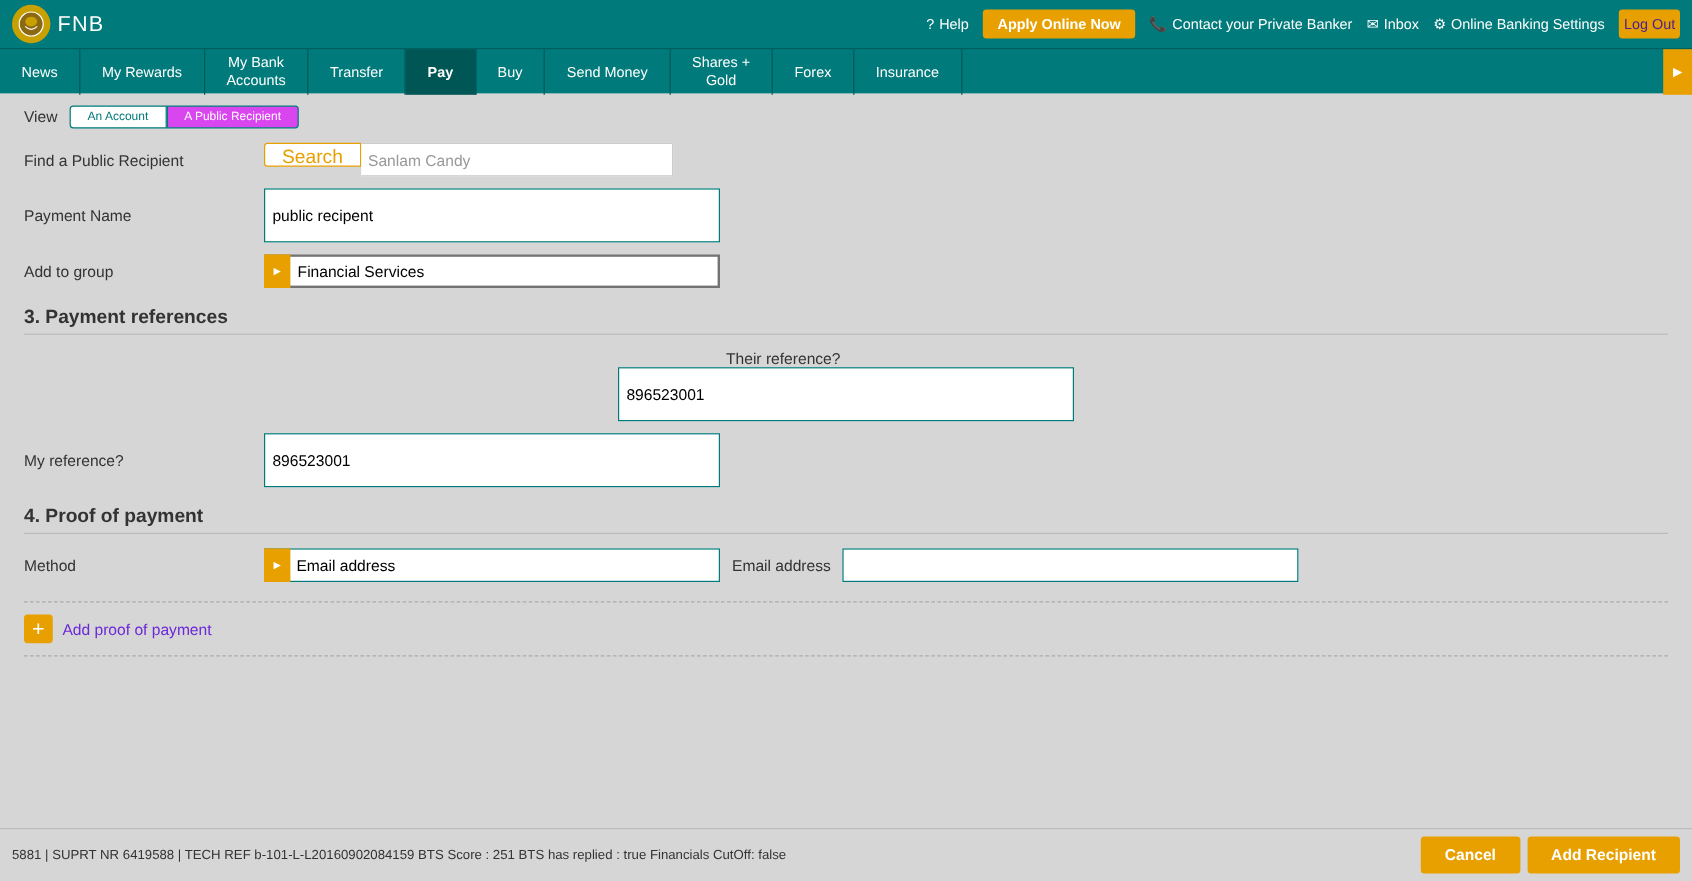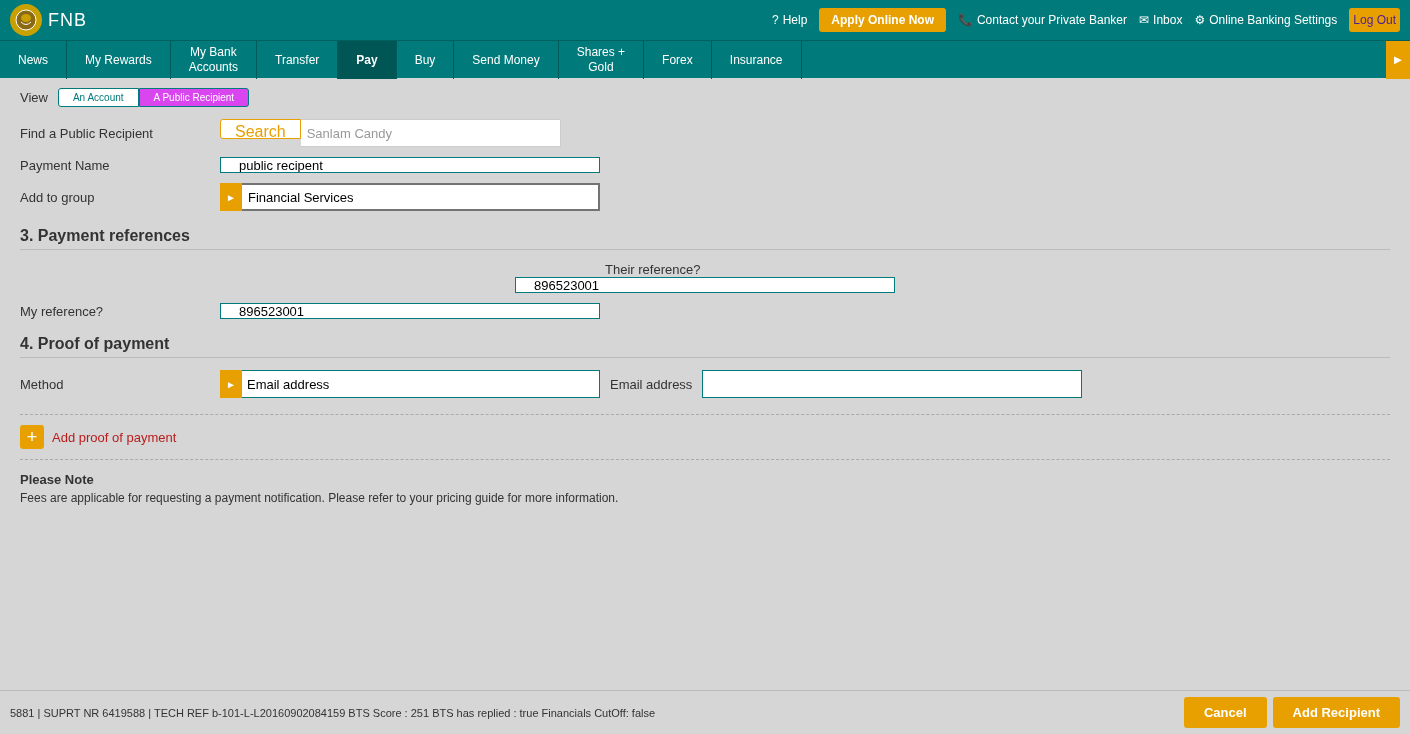--- a/index.html
+++ b/index.html
@@ -138,23 +138,23 @@
       align-items: center;
       margin-bottom: 10px;
     }
     .form-label {
       width: 200px;
       color: #333;
       font-size: 13px;
     }
     .form-input {
       width: 380px;
-      height: 16px;
+      height: 45px;
       border: 1px solid #007a7a;
-      padding: 3px 18px;
+      padding: 3px 6px;
       font-size: 13px;
       background: white;
       outline: none;
     }
 
     .search-btn {
       background: white;
       border: 1px solid #e8a000;
       color: #e8a000;
       padding: 3px 14px;
@@ -283,21 +283,21 @@
       height: 24px;
       font-size: 18px;
       cursor: pointer;
       display: flex;
       align-items: center;
       justify-content: center;
       border-radius: 3px;
       margin-right: 8px;
     }
     .add-proof-text {
-      color: #b91c1c;
+      color: #6d28d9;
       font-size: 13px;
     }
 
     
     .note-title {
       font-weight: bold;
       color: #333;
       font-size: 13px;
       margin-bottom: 4px;
     }
@@ -452,24 +452,20 @@
     </div>
     <span class="email-label">Email address</span>
     <input class="email-input" type="text" value="" style="">
   </div>
 
   <div class="add-proof-row">
     <button class="add-btn">+</button>
     <span class="add-proof-text">Add proof of payment</span>
   </div>
 
-  <div>
-    <div class="note-title">Please Note</div>
-    <div class="note-text">Fees are applicable for requesting a payment notification. Please refer to your pricing guide for more information.</div>
-  </div>
 
 </div>
 
 <div class="footer-status">
   <span>5881 | SUPRT NR 6419588 | TECH REF b-101-L-L20160902084159 BTS Score : 251 BTS has replied : true Financials CutOff: false</span>
   <div class="footer-buttons">
     <button class="btn-cancel">Cancel</button>
     <button class="btn-add-recipient">Add Recipient</button>
   </div>
 </div>

